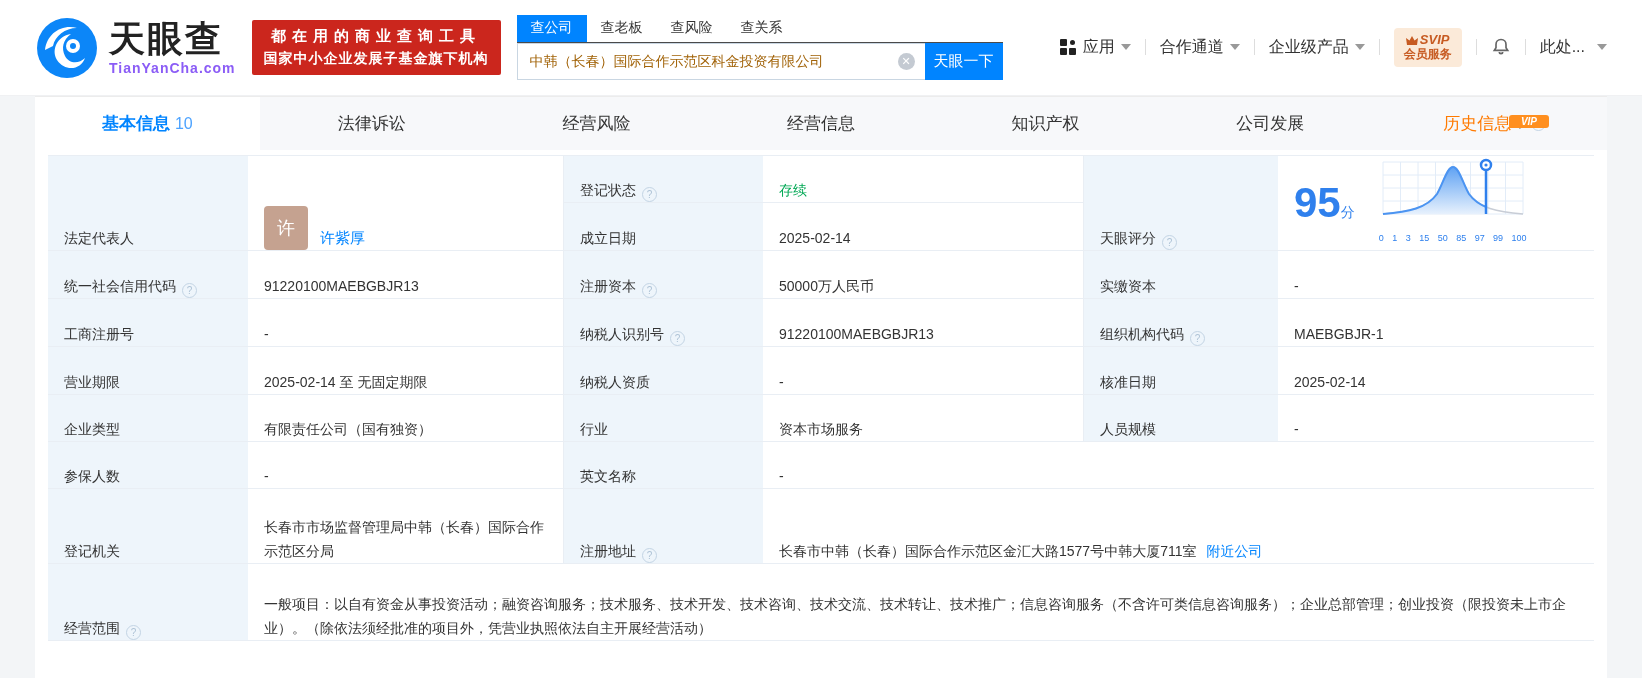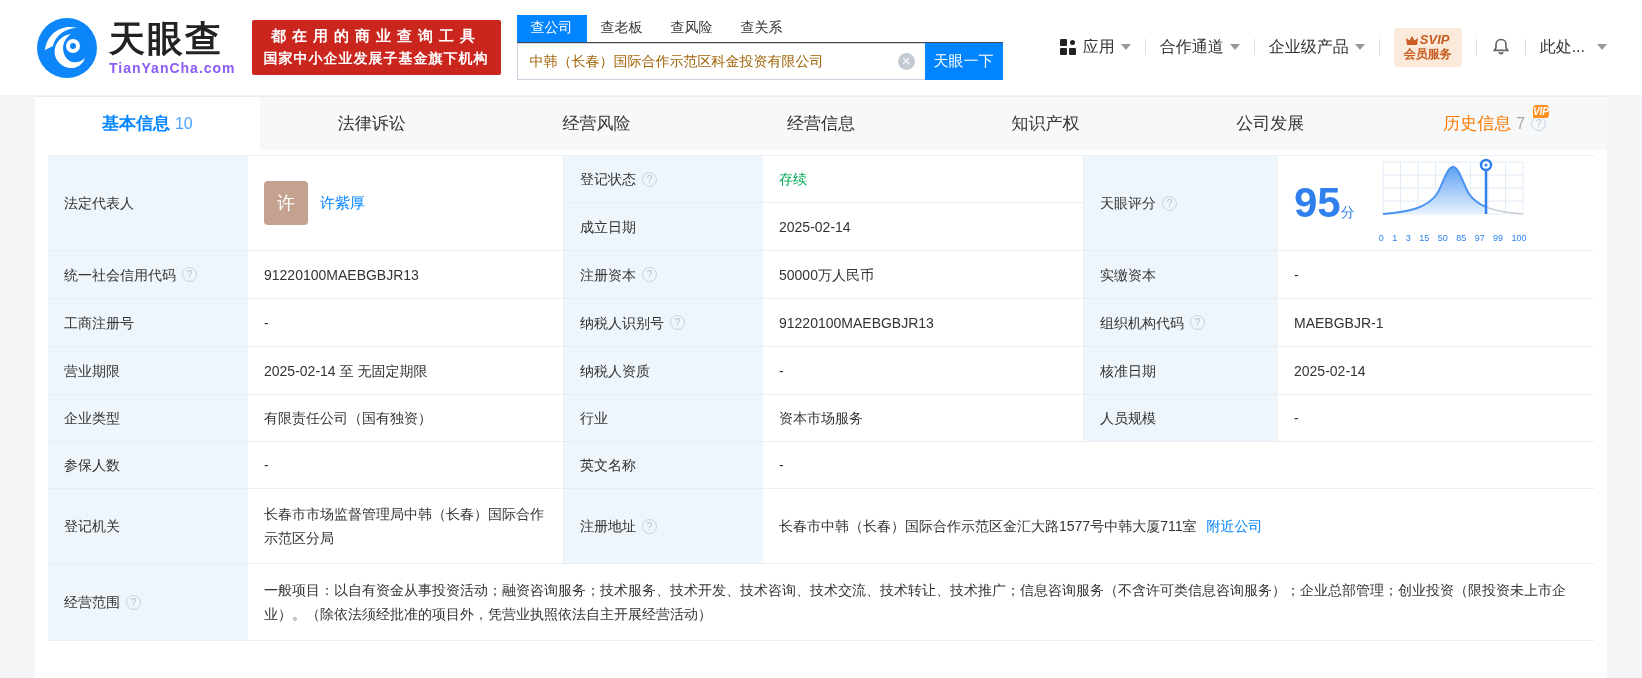--- a/index.html
+++ b/index.html
@@ -41,27 +41,27 @@
 
   
   .content { margin:0 35px; background:#fff; height:582px; }
   .maintabs { display:flex; height:54px; background:#f7f8fa; border-top:1px solid #ececec; }
   .maintab { flex:1; display:flex; align-items:center; justify-content:center; font-size:17px; color:#333; cursor:pointer; position:relative; }
   .maintab.active { background:#fff; color:#0084ff; font-weight:bold; }
   .tab-count { font-size:16px; margin-left:5px; font-weight:normal; }
   .maintab.active .tab-count { color:#4da3ff; }
   .maintab.orange { color:#ff7a00; }
   .maintab.orange .tab-count { color:#a8a8a8; }
-  .vip-bubble { position:absolute; top:8px; right:58px; background:#ff8f1f; color:#fff; font-size:10px; font-style:italic; font-weight:bold; padding:1px 0; border-radius:3px 3px 3px 0; }
+  .vip-bubble { position:absolute; top:18px; right:58px; background:#ff8f1f; color:#fff; font-size:10px; font-style:italic; font-weight:bold; padding:1px 12px; border-radius:3px 3px 3px 0; }
   .qicon { display:inline-block; width:15px; height:15px; border:1px solid #c3d4e4; border-radius:50%; color:#aec3d6; font-size:10px; line-height:13px; text-align:center; margin-left:6px; flex:none; cursor:pointer; }
   .qicon::before { content:"?"; }
 
   
   .grid { margin:5px 13px 0; display:grid; grid-template-columns:200px 315px 200px 320px 195px 1fr; grid-template-rows:47px 48px 48px 48px 48px 47px 47px 75px 77px; border-top:1px solid #e9eef4; }
-  .cell { display:flex; align-items:center; padding:16px 16px; font-size:14px; border-bottom:1px solid #e9eef4; line-height:24px; }
+  .cell { display:flex; align-items:flex-end; padding:0 16px; font-size:14px; border-bottom:1px solid #e9eef4; line-height:24px; }
   .lbl { background:#eef5fb; color:#333; }
   .vline { border-left:1px solid #e9eef4; }
   .dash { color:#333; }
   .green { color:#00a854; }
   .link { color:#0084ff; cursor:pointer; text-decoration:none; }
   .avatar { width:44px; height:44px; border-radius:4px; background:#c5a290; color:#fff; font-size:18px; display:flex; align-items:center; justify-content:center; margin-right:12px; flex:none; }
   .rep-name { font-size:15px; }
 
   
   .score-cell { display:flex; align-items:center; gap:22px; padding:0 6px 0 16px; }

